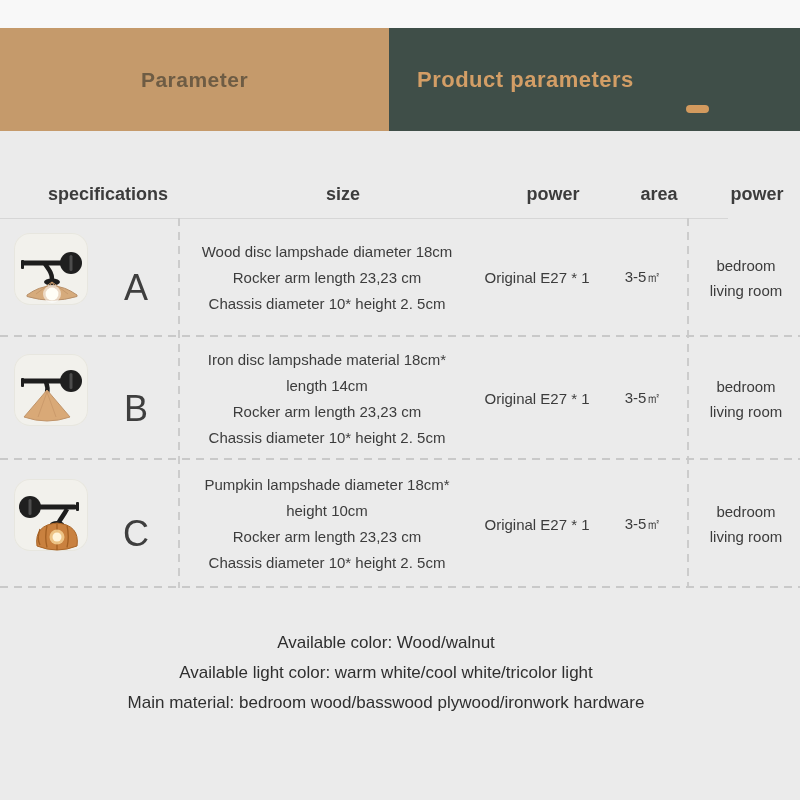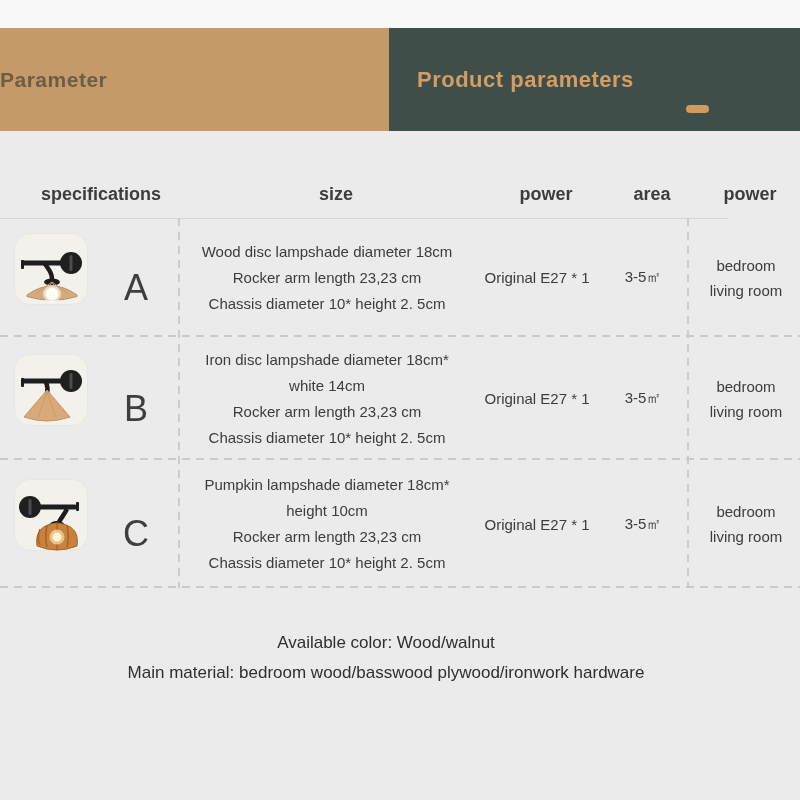--- a/index.html
+++ b/index.html
@@ -2,28 +2,28 @@
 <html><head>
 <meta charset="utf-8">
 <style>
   html,body{margin:0;padding:0;}
   body{font-family:"Liberation Sans","DejaVu Sans",sans-serif;}
   #page{position:relative;width:800px;height:800px;overflow:hidden;
         background:linear-gradient(#f8f8f8 0,#f8f8f8 131px,#ebebeb 131px,#ebebeb 100%);}
 
   
   .band{position:absolute;top:28px;left:0;width:800px;height:103px;display:flex;}
-  .tab-left{width:389px;background:#c59a6b;display:flex;align-items:center;}
+  .tab-left{width:389px;background:#c59a6b;display:flex;align-items:center;justify-content:center;}
   .tab-left span{font-size:21px;font-weight:bold;color:#6e5c44;letter-spacing:.5px;}
   .tab-right{flex:1;background:#3f4e48;position:relative;display:flex;align-items:center;}
   .tab-right .lbl{margin-left:28px;font-size:22px;font-weight:bold;color:#d39e66;letter-spacing:.5px;}
   .tab-right .dash{position:absolute;left:297px;top:77px;width:23px;height:8px;border-radius:4px;background:#d39a5e;}
 
   
-  .thead{position:absolute;top:174px;left:9px;width:632px;height:40px;
+  .thead{position:absolute;top:174px;left:16px;width:632px;height:40px;
          display:grid;grid-template-columns:184px 286px 134px 78px 118px;align-items:center;}
   .thead div{text-align:center;font-size:18px;font-weight:bold;color:#3c3c3c;}
   .hline{position:absolute;top:218px;left:0;width:728px;height:1px;background:#d6d6d6;}
   .vdash{position:absolute;top:218px;width:2px;height:370px;
          background:repeating-linear-gradient(180deg,#cccccc 0 8px,transparent 8px 14px);}
   .vdash.v1{left:178px;} .vdash.v2{left:687px;}
 
   .rows{position:absolute;top:218px;left:0;width:800px;}
   .row{position:relative;display:grid;grid-template-columns:184px 286px 134px 78px 118px;}
   .row.rA{height:119px;} .row.rB{height:123px;} .row.rC{height:128px;}
@@ -118,22 +118,22 @@
             <path d="M32,28 C34,33 34,35 33,39" stroke="#1d1d1d" stroke-width="4.5" fill="none"></path>
             <circle cx="57" cy="27" r="11" fill="#1f1f1f"></circle>
             <rect x="55.5" y="19" width="3" height="16" rx="1.5" fill="#4d4d4d"></rect>
             <path d="M33,36 L56,63 Q33,71 10,63 Z" fill="#d9a977" stroke="#c0946a" stroke-width="1"></path>
             <path d="M33,38 L24,63 M33,38 L42,63" stroke="#cb9a6b" stroke-width="1" fill="none"></path>
           </svg>
         </div>
         <div class="letter">B</div>
       </div>
       <div class="cell size-cell">
-        <div>Iron disc lampshade diameter 18cm*</div>
-        <div>white 14cm</div>
+        <div>Iron disc lampshade material 18cm*</div>
+        <div>length 14cm</div>
         <div>Rocker arm length 23,23 cm</div>
         <div>Chassis diameter 10* height 2. 5cm</div>
       </div>
       <div class="cell power-cell">
         <span>Original E27 * 1</span>
       </div>
       <div class="cell area-cell">
         <span>3-5㎡</span>
       </div>
       <div class="cell space-cell">
@@ -177,16 +177,17 @@
         <div>bedroom</div>
         <div>living room</div>
       </div>
       <div class="hdash"></div>
     </div>
 
   </div>
 
   <div class="notes">
     <div>Available color: Wood/walnut</div>
+    <div>Available light color: warm white/cool white/tricolor light</div>
     <div>Main material: bedroom wood/basswood plywood/ironwork hardware</div>
   </div>
 
 </div>
 
 </body></html>

